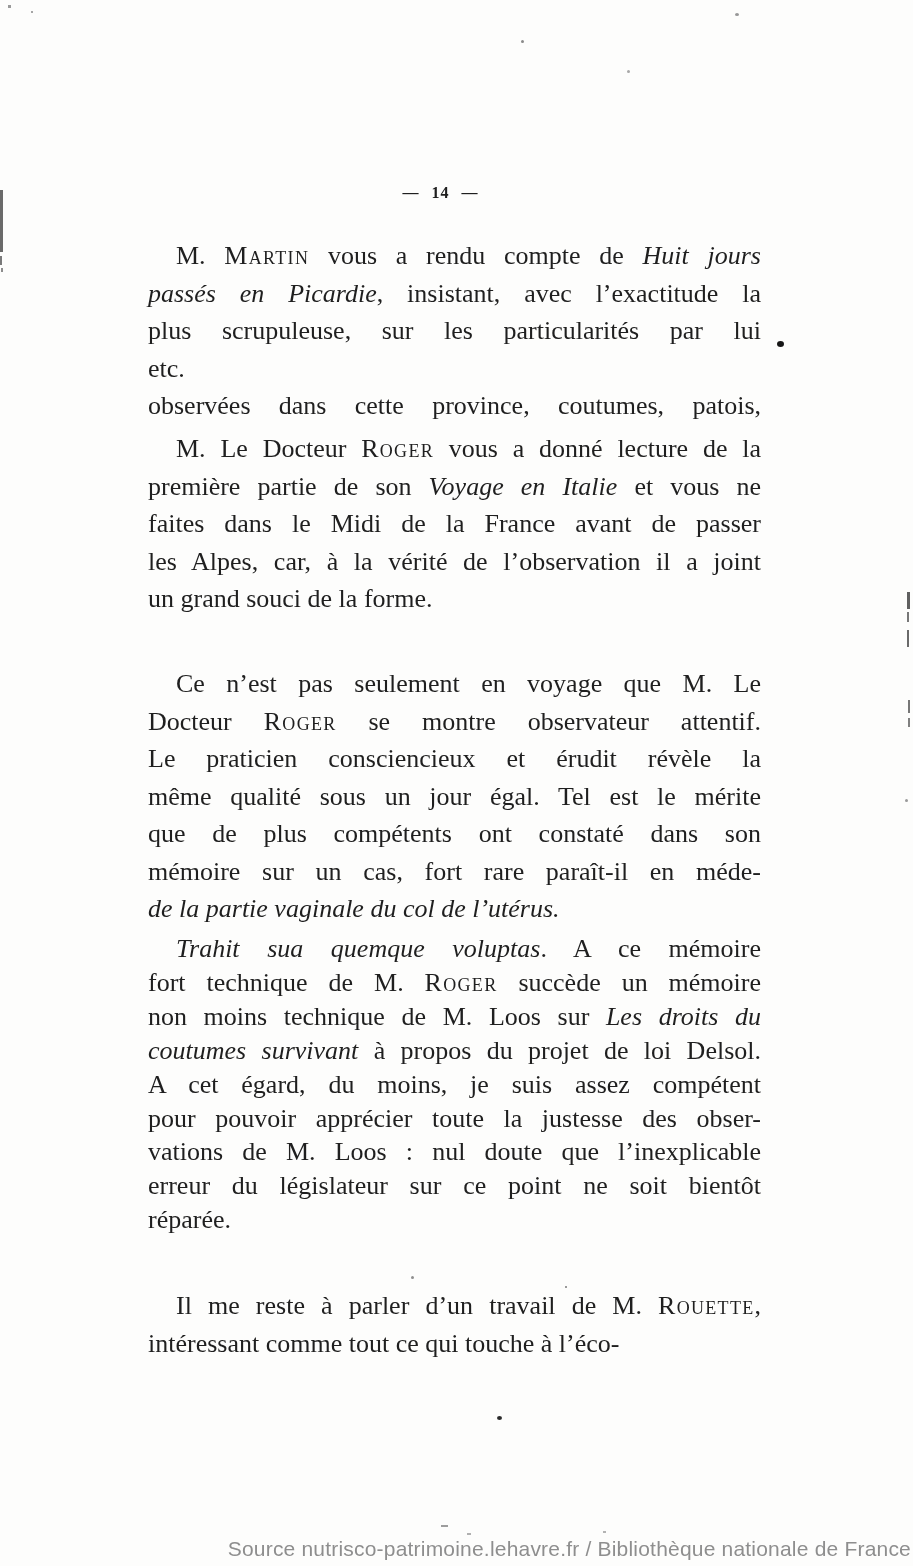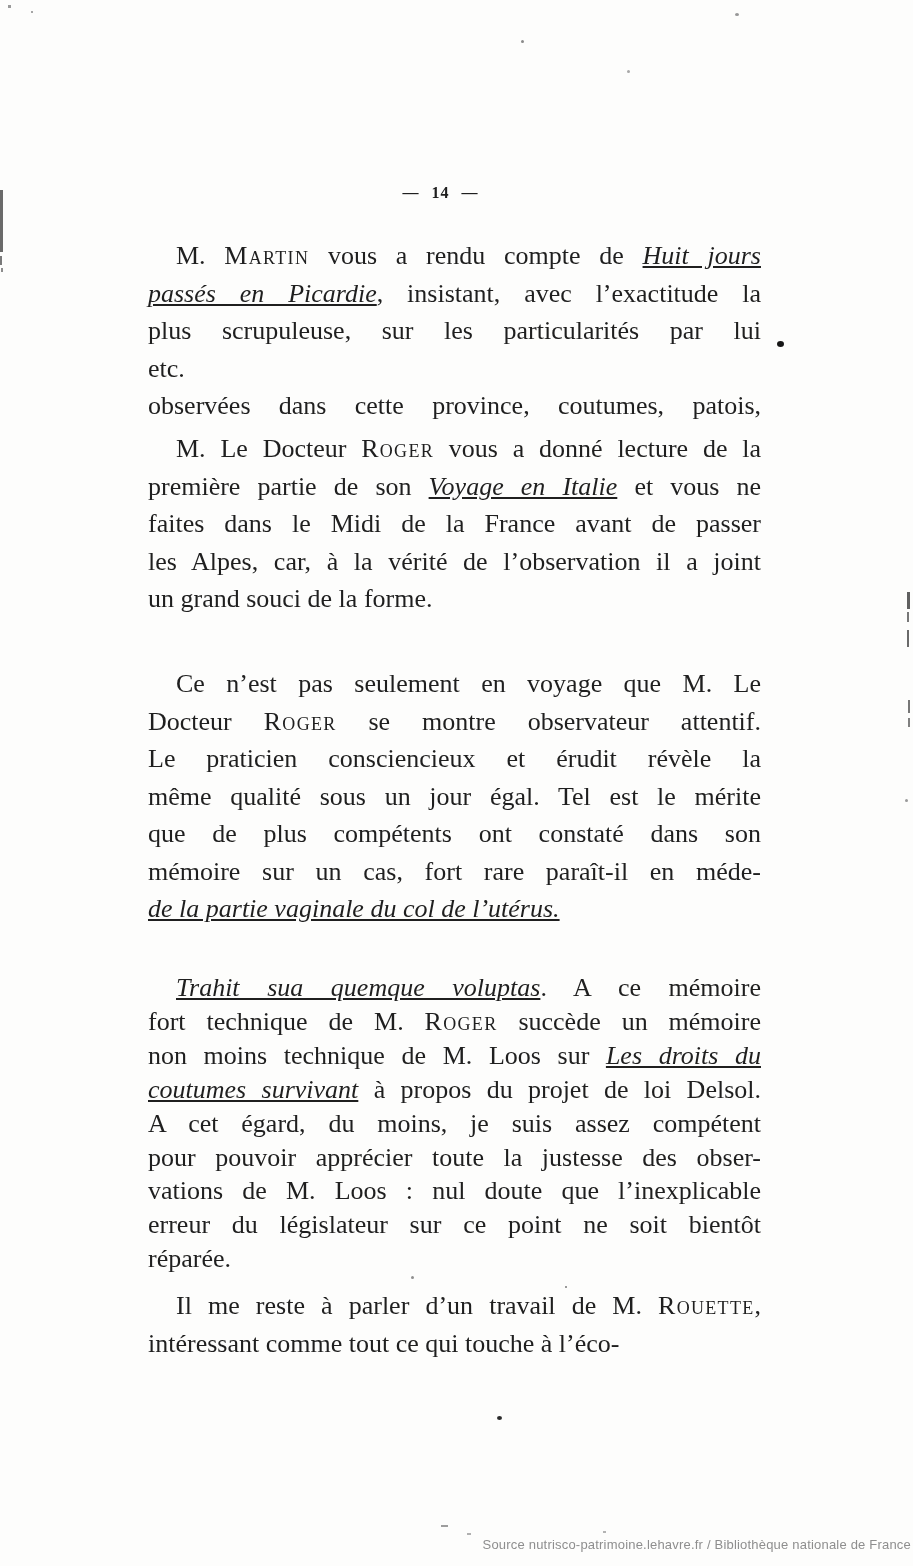--- a/index.html
+++ b/index.html
@@ -21,35 +21,35 @@
   .text{
     position:absolute;left:148px;width:613px;top:0;height:1566px;
   }
   .para{
     position:absolute;left:0;width:613px;
     font-size:26px;line-height:37.5px;
   }
   .para:nth-child(1){top:237px;}
   .para:nth-child(2){top:430px;}
   .para:nth-child(3){top:665px;}
-  .para:nth-child(4){top:971px;line-height:33.9px;}
+  .para:nth-child(4){top:932px;line-height:33.9px;}
   .para:nth-child(5){top:1287px;}
   .line{
     text-align:justify;
     text-align-last:justify;
   }
   .line.first{text-indent:28px;}
   .line.last{text-align-last:left;}
-  .run.i{font-style:italic;text-decoration:underline;}
+  .run.i{font-style:italic;}
   .run.sc{font-variant:small-caps;letter-spacing:1.3px;}
   .footer{
     position:absolute;top:1537px;right:2px;left:0;
     text-align:right;
     font-family:"Liberation Sans","DejaVu Sans",sans-serif;
-    font-size:13px;
+    font-size:21px;
     color:var(--footer,#8e8e8e);
     letter-spacing:0.2px;
   }
   
   .art{position:absolute;pointer-events:none;}
   .a-l1{left:0;top:190px;width:3px;height:62px;background:#6a6a6a;}
   .a-l2{left:0;top:256px;width:2px;height:9px;background:#7a7a7a;}
   .a-l3{left:1px;top:268px;width:2px;height:4px;background:#8d8d8d;}
   .a-r1{left:907px;top:592px;width:3px;height:17px;background:#606060;}
   .a-r2{left:907px;top:612px;width:2px;height:10px;background:#777777;}

